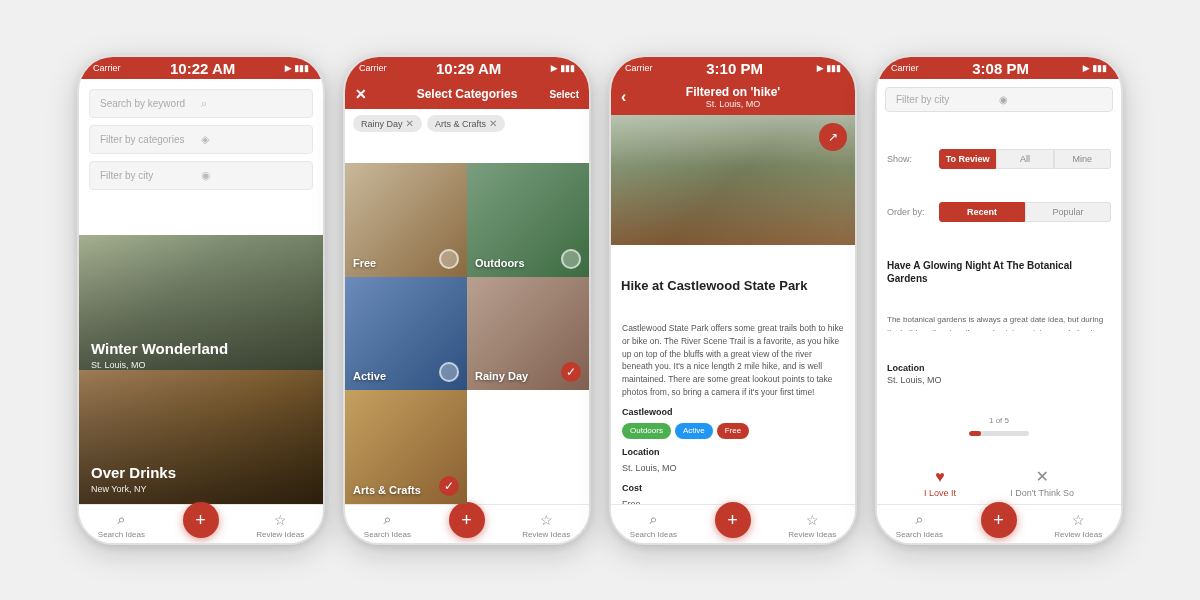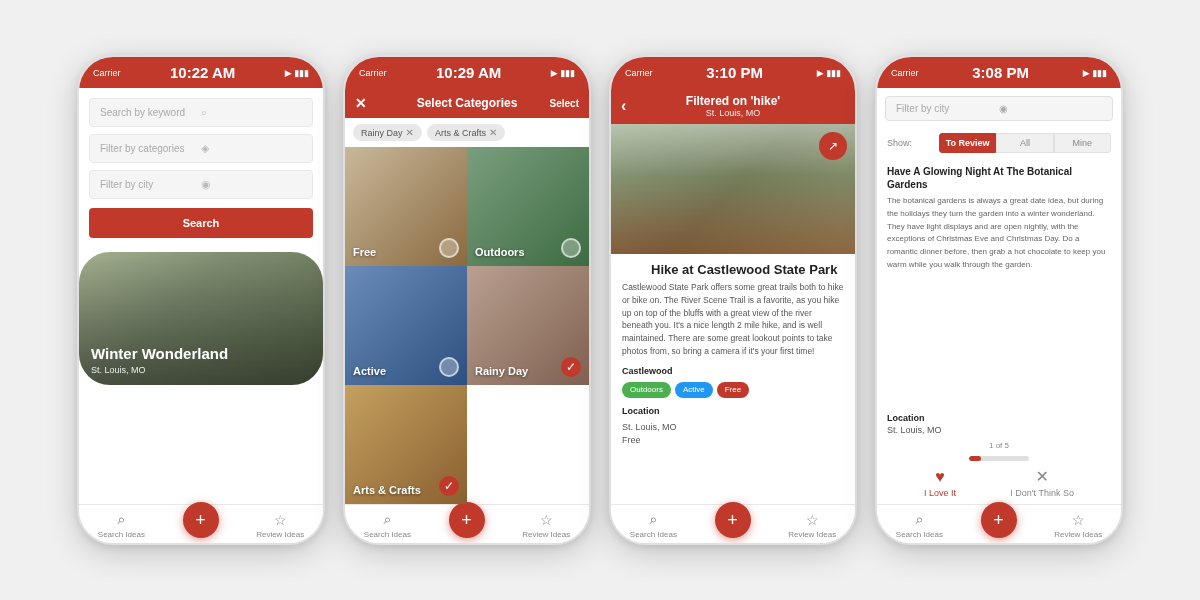--- a/index.html
+++ b/index.html
@@ -31,21 +31,21 @@
 
     
     .status-bar {
       background: #c0392b;
       color: #fff;
       font-size: 9px;
       display: flex;
       justify-content: space-between;
       align-items: center;
       padding: 4px 14px;
-      height: 31px;
+      height: 22px;
       flex-shrink: 0;
     }
     .status-bar .carrier { font-size: 9px; }
     .status-bar .time { font-size: 15px; font-weight: 600; }
     .status-bar .icons { font-size: 9px; display: flex; gap: 3px; align-items: center; }
 
     
     .header-bar {
       background: #c0392b;
       color: #fff;
@@ -90,20 +90,21 @@
       flex-direction: column;
       align-items: center;
     }
 
     
     .screen-content {
       flex: 1;
       overflow: hidden;
       display: flex;
       flex-direction: column;
+      gap: 25px;
     }
 
     
     .search-form {
       padding: 10px;
       display: flex;
       flex-direction: column;
       gap: 7px;
     }
     .search-input-row {
@@ -142,24 +143,23 @@
       flex-direction: column;
       align-items: flex-start;
       justify-content: flex-end;
       padding: 10px 12px;
       color: #fff;
       font-weight: 700;
     }
     .hero-card-title { font-size: 15px; line-height: 1.2; }
     .hero-card-subtitle { font-size: 9px; font-weight: 400; opacity: 0.9; margin-top: 2px; }
     .hero-top {
-      top: 4px; height: 52%;
+      top: 10px; height: 52%;
       background: linear-gradient(to bottom, rgba(0,0,0,0.1), rgba(0,0,0,0.5)),
                   linear-gradient(135deg, #b8c4a0 0%, #8fa080 40%, #6b7c5a 100%);
-      border-radius: 31px;
     }
     .hero-bottom {
       bottom: 0; height: 48%;
       background: linear-gradient(to bottom, rgba(0,0,0,0.2), rgba(0,0,0,0.6)),
                   linear-gradient(135deg, #c49a6c 0%, #a07840 50%, #6b4c20 100%);
     }
 
     
     .bottom-nav {
       display: flex;
@@ -276,21 +276,20 @@
       border-radius: 50%;
       display: flex; align-items: center; justify-content: center;
       color: #fff;
       font-size: 12px;
     }
     .detail-title {
       font-size: 13px;
       font-weight: 700;
       color: #222;
       padding: 8px 10px 4px;
-      margin-left: 30px;
     }
     .detail-body {
       flex: 1;
       overflow: hidden;
       padding: 0 11px;
       font-size: 8.5px;
       color: #555;
       line-height: 1.5;
     }
     .detail-section-label {
@@ -446,26 +445,29 @@
         <span class="si">⌕</span>
       </div>
       <div class="search-input-row">
         <span>Filter by categories</span>
         <span class="si">◈</span>
       </div>
       <div class="search-input-row">
         <span>Filter by city</span>
         <span class="si">◉</span>
       </div>
-      <button class="search-btn">Search</button>
     </div>
     <div class="hero-cards">
       <div class="hero-card hero-top">
         <div class="hero-card-title">Winter Wonderland</div>
         <div class="hero-card-subtitle">St. Louis, MO</div>
+      </div>
+      <div class="hero-card hero-bottom">
+        <div class="hero-card-title">Over Drinks</div>
+        <div class="hero-card-subtitle">New York, NY</div>
       </div>
     </div>
   </div>
   <div class="bottom-nav">
     <div class="nav-item">
       <span class="nav-icon">⌕</span>
       <span>Search Ideas</span>
     </div>
     <div class="fab">+</div>
     <div class="nav-item">
@@ -560,20 +562,21 @@
     <div class="detail-body">
       <div>Castlewood State Park offers some great trails both to hike or bike on. The River Scene Trail is a favorite, as you hike up on top of the bluffs with a great view of the river beneath you. It's a nice length 2 mile hike, and is well maintained. There are some great lookout points to take photos from, so bring a camera if it's your first time!</div>
       <div class="detail-section-label">Castlewood</div>
       <div class="detail-tags">
         <span class="detail-tag green">Outdoors</span>
         <span class="detail-tag blue">Active</span>
         <span class="detail-tag red">Free</span>
       </div>
       <div class="detail-section-label">Location</div>
       <div class="detail-loc">St. Louis, MO</div>
+      <div class="detail-section-label">Cost</div>
       <div class="detail-cost">Free</div>
     </div>
   </div>
   <div class="bottom-nav">
     <div class="nav-item">
       <span class="nav-icon">⌕</span>
       <span>Search Ideas</span>
     </div>
     <div class="fab">+</div>
     <div class="nav-item">
@@ -595,20 +598,27 @@
       <span>◉</span>
     </div>
     <div class="show-row">
       <span class="show-label">Show:</span>
       <div class="toggle-group">
         <div class="toggle-btn active">To Review</div>
         <div class="toggle-btn">All</div>
         <div class="toggle-btn">Mine</div>
       </div>
     </div>
+    <div class="order-row">
+      <span class="order-label">Order by:</span>
+      <div class="toggle-group">
+        <div class="toggle-btn active">Recent</div>
+        <div class="toggle-btn">Popular</div>
+      </div>
+    </div>
     <div class="review-title">Have A Glowing Night At The Botanical Gardens</div>
     <div class="review-body">The botanical gardens is always a great date idea, but during the holidays they turn the garden into a winter wonderland. They have light displays and are open nightly, with the exceptions of Christmas Eve and Christmas Day. Do a romantic dinner before, then grab a hot chocolate to keep you warm while you walk through the garden.</div>
     <div class="review-loc-section">
       <div class="detail-section-label">Location</div>
       <div class="detail-loc">St. Louis, MO</div>
     </div>
     <div class="review-progress">
       <span>1 of 5</span>
       <div class="progress-bar-track">
         <div class="progress-bar-fill" style="width:20%"></div>

